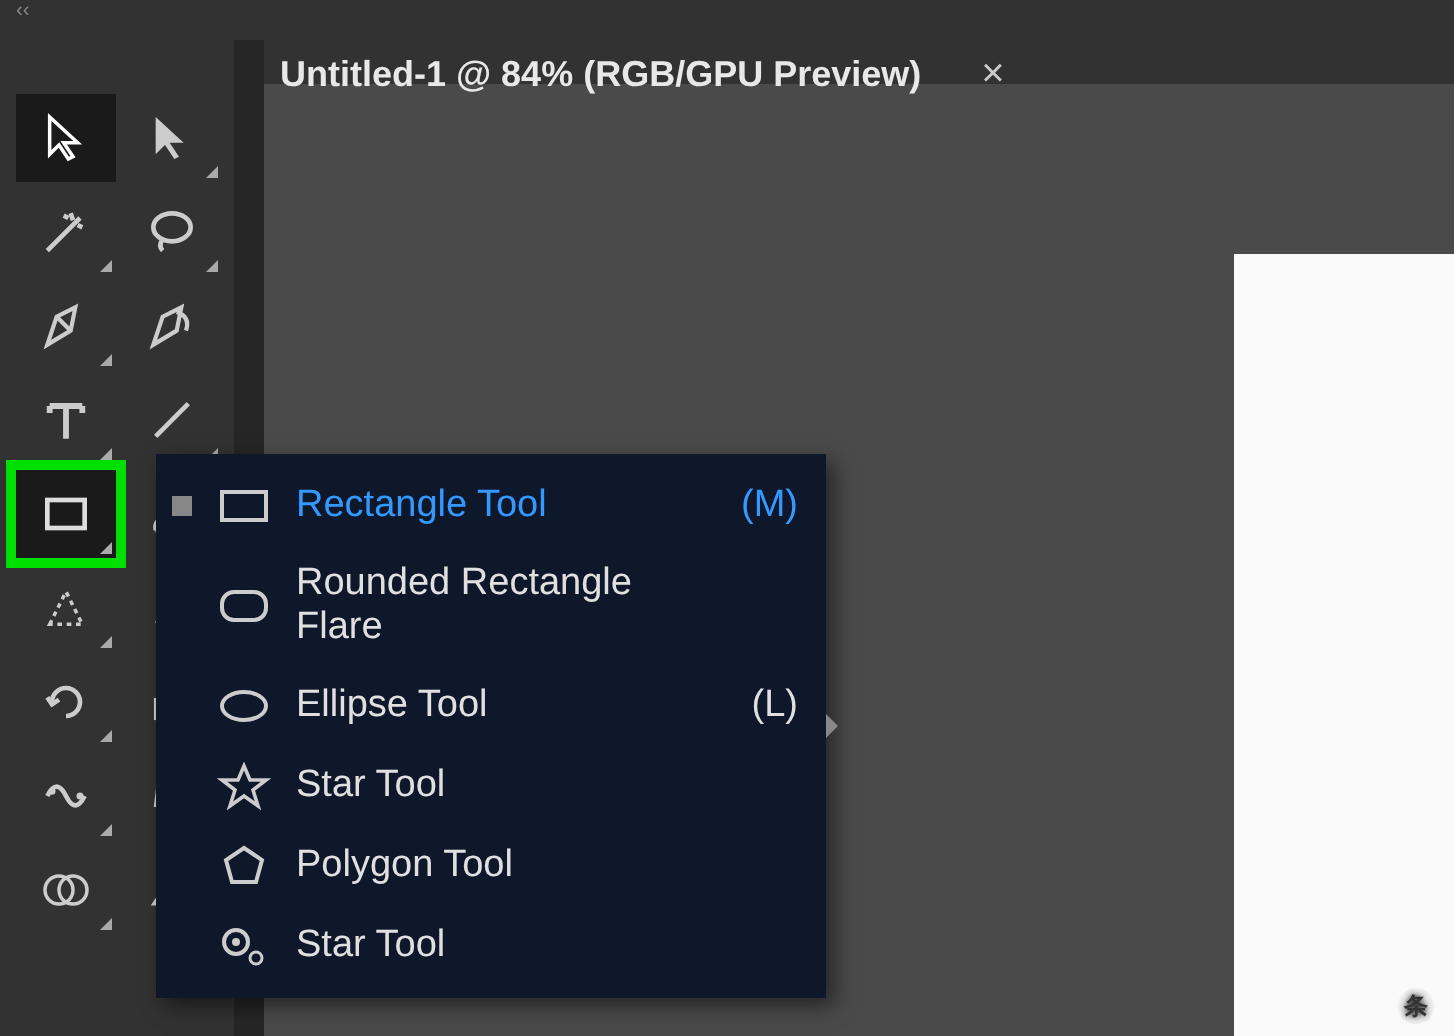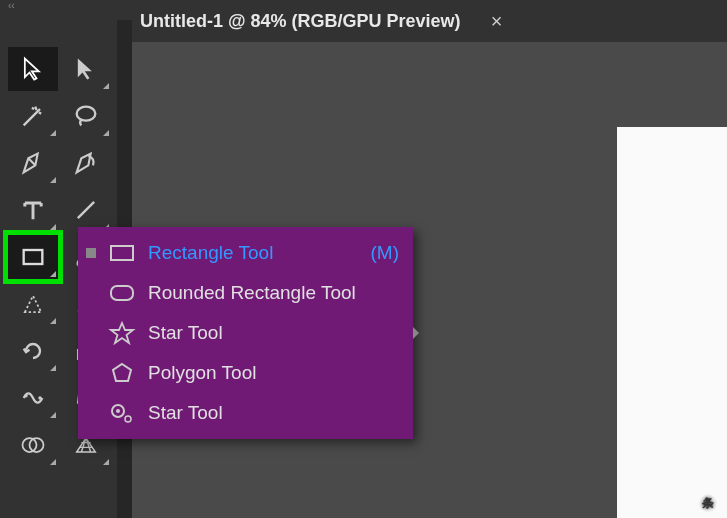--- a/index.html
+++ b/index.html
@@ -16,21 +16,21 @@
       left: 0; top: 0;
       width: 12px;
       height: 12px;
       color: #888;
       font-size: 10px;
       padding-left: 8px;
     }
     .tab-bar {
       position: absolute;
       left: 140px;
-      top: 10px;
+      top: 26px;
       display: flex;
       align-items: center;
       gap: 30px;
     }
     .tab-title {
       color: #e8e8e8;
       font-size: 18px;
       font-weight: bold;
     }
     .tab-close {
@@ -92,21 +92,21 @@
       top: 85px;
       width: 110px;
       height: 400px;
       background: #fafafa;
     }
     .flyout {
       position: absolute;
       left: 78px;
       top: 227px;
       width: 335px;
-      background: #701a75;
+      background: #0f172a;
       box-shadow: 4px 4px 10px rgba(0,0,0,0.5);
       padding: 6px 0;
     }
     .flyout::after {
       content: "";
       position: absolute;
       right: -6px;
       top: 50%;
       transform: translateY(-50%);
       width: 0; height: 0;
@@ -307,22 +307,32 @@
     <span class="fly-label">Rectangle Tool</span>
     <span class="fly-short">(M)</span>
   </div>
   <div class="flyout-item">
     <span class="fly-bullet"></span>
     <span class="fly-icon">
         <svg viewBox="0 0 28 24" width="28" height="24">
           <rect x="3" y="5" width="22" height="14" rx="6" fill="none" stroke="#ccc" stroke-width="2"></rect>
         </svg>
       </span>
-    <span class="fly-label">Rounded Rectangle Tool</span>
+    <span class="fly-label">Rounded Rectangle Flare</span>
     <span class="fly-short"></span>
+  </div>
+  <div class="flyout-item">
+    <span class="fly-bullet"></span>
+    <span class="fly-icon">
+        <svg viewBox="0 0 28 24" width="28" height="24">
+          <ellipse cx="14" cy="12" rx="11" ry="7" fill="none" stroke="#ccc" stroke-width="2"></ellipse>
+        </svg>
+      </span>
+    <span class="fly-label">Ellipse Tool</span>
+    <span class="fly-short">(L)</span>
   </div>
   <div class="flyout-item">
     <span class="fly-bullet"></span>
     <span class="fly-icon">
         <svg viewBox="0 0 28 24" width="28" height="24">
           <polygon points="14,2 17,9 25,9 18.5,14 21,22 14,17 7,22 9.5,14 3,9 11,9" fill="none" stroke="#ccc" stroke-width="1.8"></polygon>
         </svg>
       </span>
     <span class="fly-label">Star Tool</span>
     <span class="fly-short"></span>

